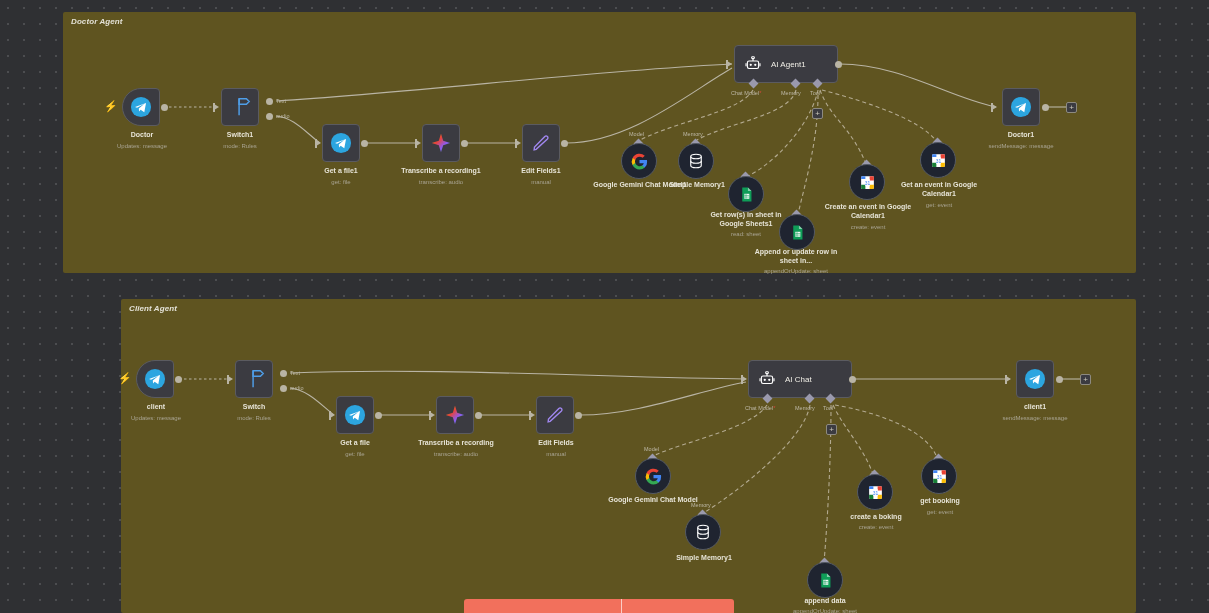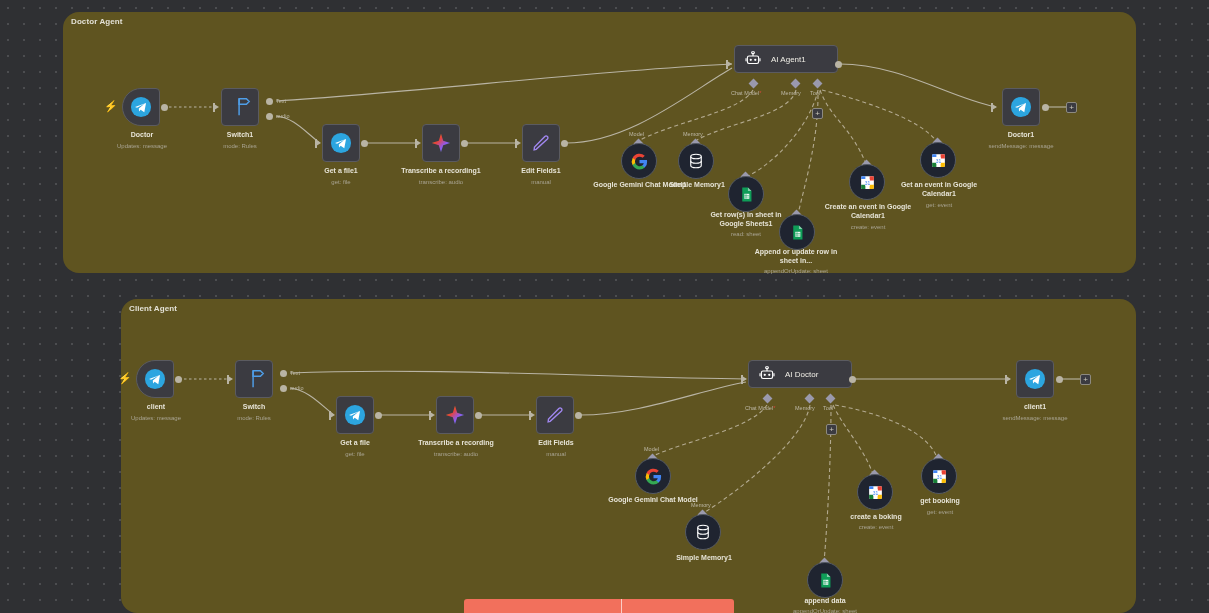--- a/index.html
+++ b/index.html
@@ -14,21 +14,22 @@
     background-color:#2f3033;
     background-image:
       radial-gradient(circle, #4c4d50 1px, transparent 1px);
     background-size:16px 16px;
     background-position:0 0;
   }
   
   .group{
     position:absolute;
     background:#5f5420;
-    border-radius:16px;
+    border-radius:2px;
+    font-style:italic;
   }
   .group-title{
     position:absolute; top:5px; left:8px;
     font-size:8px; font-weight:bold; color:#e3e1d6;
     letter-spacing:.1px;
   }
   
   #wires{ position:absolute; inset:0; pointer-events:none; }
   
   .node{
@@ -36,21 +37,21 @@
     width:38px; height:38px;
     background:#3b3b41;
     border:1px solid #5b5b60;
     border-radius:4px;
     display:flex; align-items:center; justify-content:center;
   }
   .node.trigger{
     border-top-left-radius:19px; border-bottom-left-radius:19px;
   }
   .node.agent{
-    width:104px; height:28px;
+    width:104px; height:38px;
     justify-content:flex-start;
     padding-left:9px; gap:9px;
   }
   .node.agent .agent-label{
     font-size:8px; color:#f0eee6; font-weight:normal; white-space:nowrap;
   }
   .node-caption{
     position:absolute;
     text-align:center;
     font-size:7px; font-weight:bold; color:#e7e4d7;
@@ -465,21 +466,21 @@
   <div class="arrow" style="left:742px; top:376px;"></div>
   <div class="node agent" style="left:748px; top:360px;">
     <svg width="18" height="18" viewBox="0 0 24 24">
       <rect x="4.5" y="8" width="15" height="10" rx="2.2" fill="none" stroke="#fff" stroke-width="1.5"></rect>
       <circle cx="9" cy="13" r="1.5" fill="#fff"></circle>
         <circle cx="15" cy="13" r="1.5" fill="#fff"></circle>
       <path d="M12 8V4.5" stroke="#fff" stroke-width="1.5"></path>
       <rect x="10.2" y="2.2" width="3.6" height="2.6" rx="1" fill="none" stroke="#fff" stroke-width="1.4"></rect>
       <path d="M2.7 11v4M21.3 11v4" stroke="#fff" stroke-width="1.5"></path>
     </svg>
-    <span class="agent-label">AI Doctor</span>
+    <span class="agent-label">AI Chat</span>
   </div>
   <div class="dot" style="left:849px; top:376px;"></div>
   <div class="plugdiamond" style="left:764px; top:395px;"></div>
   <div class="connlabel" style="left:745px; top:405px;">
     <span>Chat Model</span><span class="reqstar">*</span>
   </div>
   <div class="plugdiamond" style="left:806px; top:395px;"></div>
   <div class="connlabel" style="left:795px; top:405px;">Memory</div>
   <div class="plugdiamond" style="left:827px; top:395px;"></div>
   <div class="connlabel" style="left:823px; top:405px;">Tool</div>

